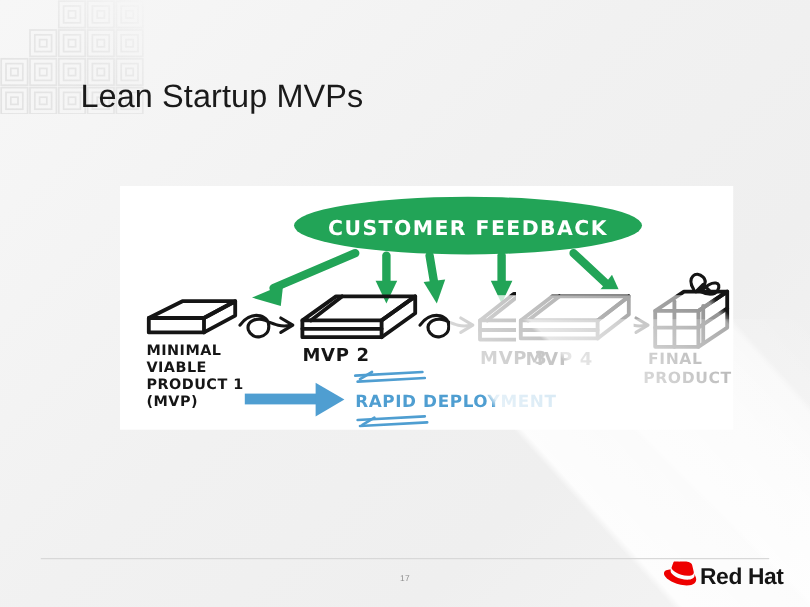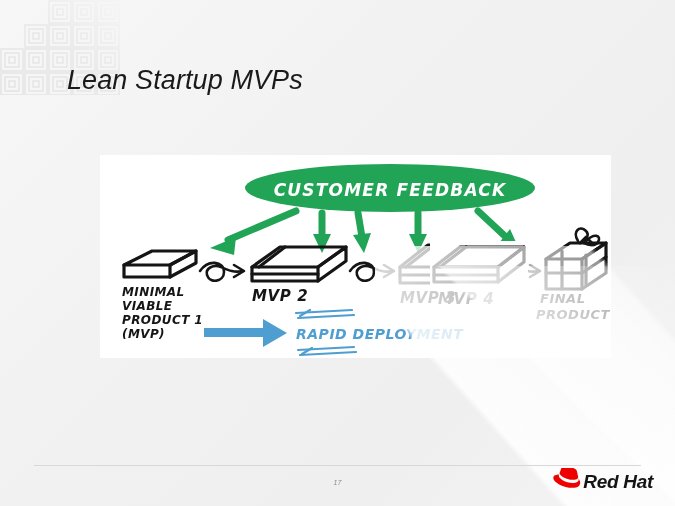--- a/index.html
+++ b/index.html
@@ -15,21 +15,20 @@
   }
 
   
   #slide {
     position: relative;
     width: 675px;
     height: 506px;
     background: #f2f2f2;
     background-image: linear-gradient(135deg, #f7f7f7 0%, #f1f1f1 45%, #efefef 72%, #f4f4f4 100%);
     overflow: hidden;
-    font-style: italic;
   }
 
   
   .corner-sheen {
     position: absolute;
     right: -120px;
     bottom: -170px;
     width: 420px;
     height: 430px;
     background: linear-gradient(48deg, rgba(255,255,255,0) 0%, rgba(255,255,255,0) 42%, rgba(255,255,255,0.85) 43%, rgba(255,255,255,0.55) 74%, rgba(255,255,255,0) 75%);

